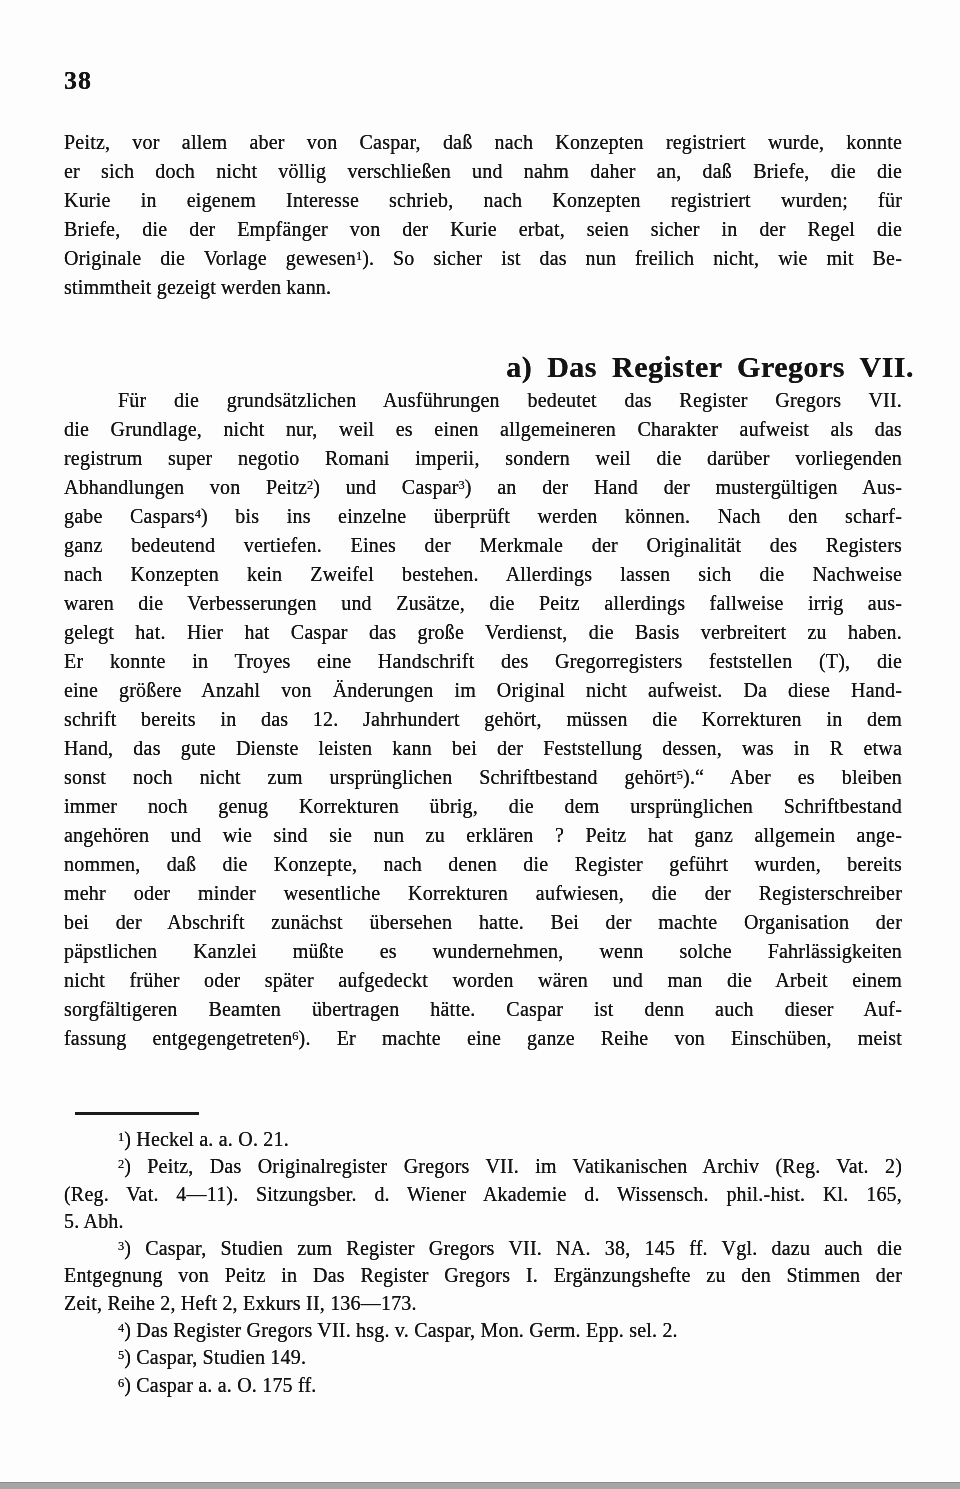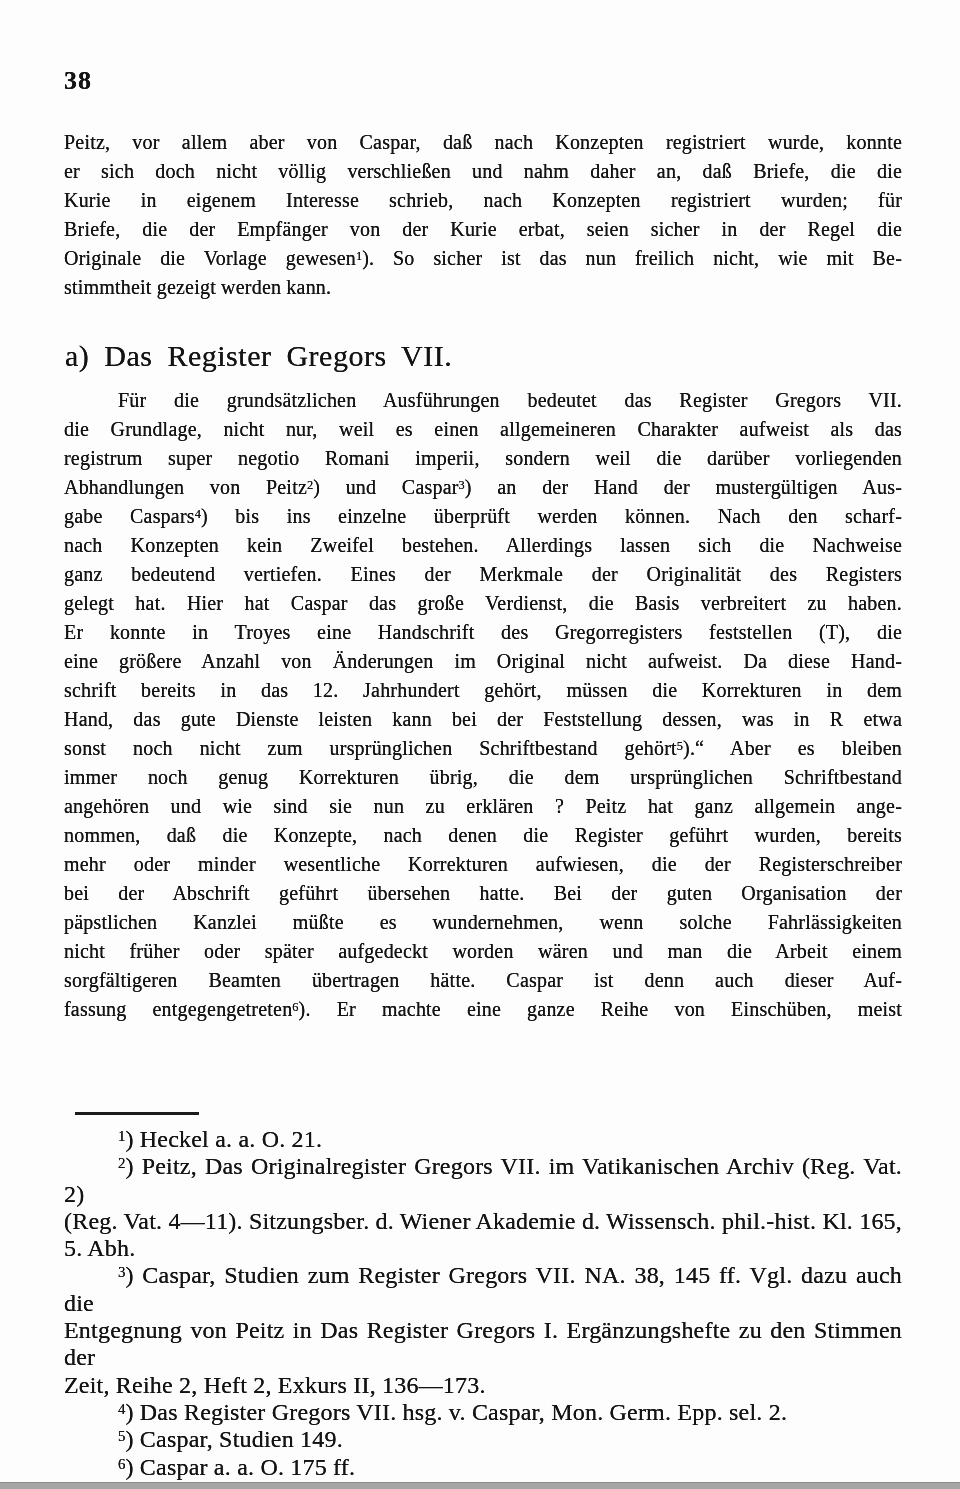--- a/index.html
+++ b/index.html
@@ -18,22 +18,22 @@
     padding-left: 34px;
   }
   .page-number {
     position: absolute; top: 66px; left: 64px;
     font-size: 26px; font-weight: 600; letter-spacing: 1px;
   }
   .col { position: absolute; left: 64px; width: 838px; }
   #para-0 { top: 128px; }
   .heading {
     position: absolute; top: 338px; left: 64px; width: 838px;
-    margin: 1px; text-align: left;
-    font-size: 30px; font-weight: normal; word-spacing: 7px; letter-spacing: 0.5px;
+    margin: 12px; text-align: right;
+    font-size: 30px; font-weight: bold; word-spacing: 7px; letter-spacing: 0.5px;
   }
   #para-1 { top: 386px; }
   .line {
     text-align: justify;
     text-align-last: justify;
     letter-spacing: 0.2px;
     white-space: normal;
   }
   .body-para .line { font-size: 20px; line-height: 29px; }
   .line.last { text-align-last: left; }
@@ -43,21 +43,21 @@
     line-height: 0;
     vertical-align: 0.42em;
     letter-spacing: 0;
   }
   .fn-sep {
     position: absolute; top: 1112px; left: 75px;
     width: 124px; height: 0;
     border-top: 3px solid #1c1c1c;
   }
   .footnotes { top: 1126px; }
-  .footnotes .line { font-size: 24px; line-height: 27.3px; }
+  .footnotes .line { font-size: 20px; line-height: 27.3px; }
   .scan-bar {
     position: absolute; left: 0; right: 0; bottom: 0;
     height: 6px;
     background: #a5a5a5;
     border-top: 1px solid #8b8b8b;
   }
 </style>
 </head>
 <body>
 
@@ -74,33 +74,34 @@
     </div>
 
   <h2 class="heading">a) Das Register Gregors VII.</h2>
 
   <div id="para-1" class="col para body-para">
       <div class="line indent">Für die grundsätzlichen Ausführungen bedeutet das Register Gregors VII.</div>
       <div class="line">die Grundlage, nicht nur, weil es einen allgemeineren Charakter aufweist als das</div>
       <div class="line">registrum super negotio Romani imperii, sondern weil die darüber vorliegenden</div>
       <div class="line">Abhandlungen von Peitz<sup>2</sup>) und Caspar<sup>3</sup>) an der Hand der mustergültigen Aus-</div>
       <div class="line">gabe Caspars<sup>4</sup>) bis ins einzelne überprüft werden können. Nach den scharf-</div>
+      <div class="line">ganz bedeutend vertiefen. Eines der Merkmale der Originalität des Registers</div>
       <div class="line">nach Konzepten kein Zweifel bestehen. Allerdings lassen sich die Nachweise</div>
-      <div class="line">ganz bedeutend vertiefen. Eines der Merkmale der Originalität des Registers</div>
+      <div class="line">waren die Verbesserungen und Zusätze, die Peitz allerdings fallweise irrig aus-</div>
       <div class="line">gelegt hat. Hier hat Caspar das große Verdienst, die Basis verbreitert zu haben.</div>
       <div class="line">Er konnte in Troyes eine Handschrift des Gregorregisters feststellen (T), die</div>
       <div class="line">eine größere Anzahl von Änderungen im Original nicht aufweist. Da diese Hand-</div>
       <div class="line">schrift bereits in das 12. Jahrhundert gehört, müssen die Korrekturen in dem</div>
       <div class="line">Hand, das gute Dienste leisten kann bei der Feststellung dessen, was in R etwa</div>
       <div class="line">sonst noch nicht zum ursprünglichen Schriftbestand gehört<sup>5</sup>).“ Aber es bleiben</div>
       <div class="line">immer noch genug Korrekturen übrig, die dem ursprünglichen Schriftbestand</div>
       <div class="line">angehören und wie sind sie nun zu erklären ? Peitz hat ganz allgemein ange-</div>
       <div class="line">nommen, daß die Konzepte, nach denen die Register geführt wurden, bereits</div>
       <div class="line">mehr oder minder wesentliche Korrekturen aufwiesen, die der Registerschreiber</div>
-      <div class="line">bei der Abschrift geführt übersehen hatte. Bei der guten Organisation der</div>
+      <div class="line">bei der Abschrift zunächst übersehen hatte. Bei der machte Organisation der</div>
       <div class="line">päpstlichen Kanzlei müßte es wundernehmen, wenn solche Fahrlässigkeiten</div>
       <div class="line">nicht früher oder später aufgedeckt worden wären und man die Arbeit einem</div>
       <div class="line">sorgfältigeren Beamten übertragen hätte. Caspar ist denn auch dieser Auf-</div>
       <div class="line">fassung entgegengetreten<sup>6</sup>). Er machte eine ganze Reihe von Einschüben, meist</div>
     </div>
 
   <div class="fn-sep"></div>
 
   <div id="footnotes" class="col footnotes">
       <div>

